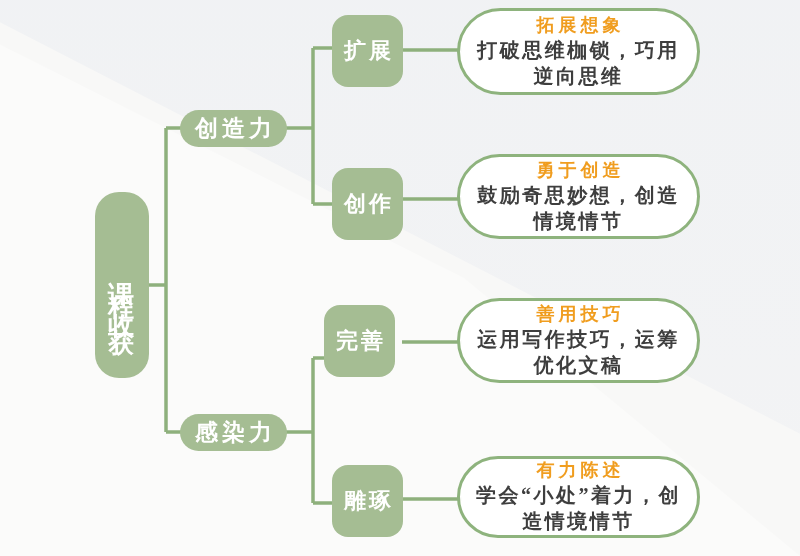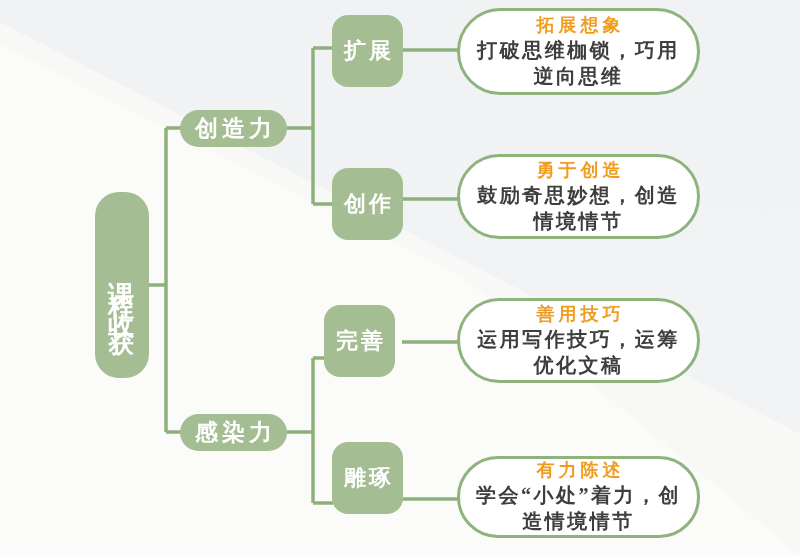--- a/index.html
+++ b/index.html
@@ -74,21 +74,21 @@
   .node-leaf {
     width: 71px; height: 72px;
     border-radius: 16px;
     font-size: 22px;
     letter-spacing: 3px;
     text-indent: 3px;
   }
   .leaf-expand { left: 332px; top: 15px;  }
   .leaf-create { left: 332px; top: 168px; }
   .leaf-refine { left: 324px; top: 305px; }
-  .leaf-polish { left: 332px; top: 442px; }
+  .leaf-polish { left: 332px; top: 465px; }
   .card {
     position: absolute;
     left: 457px;
     width: 243px;
     box-sizing: border-box;
     background: rgba(255,255,255,0.96);
     border: 3px solid var(--card-border);
     border-radius: 44px;
     display: flex;
     flex-direction: column;

